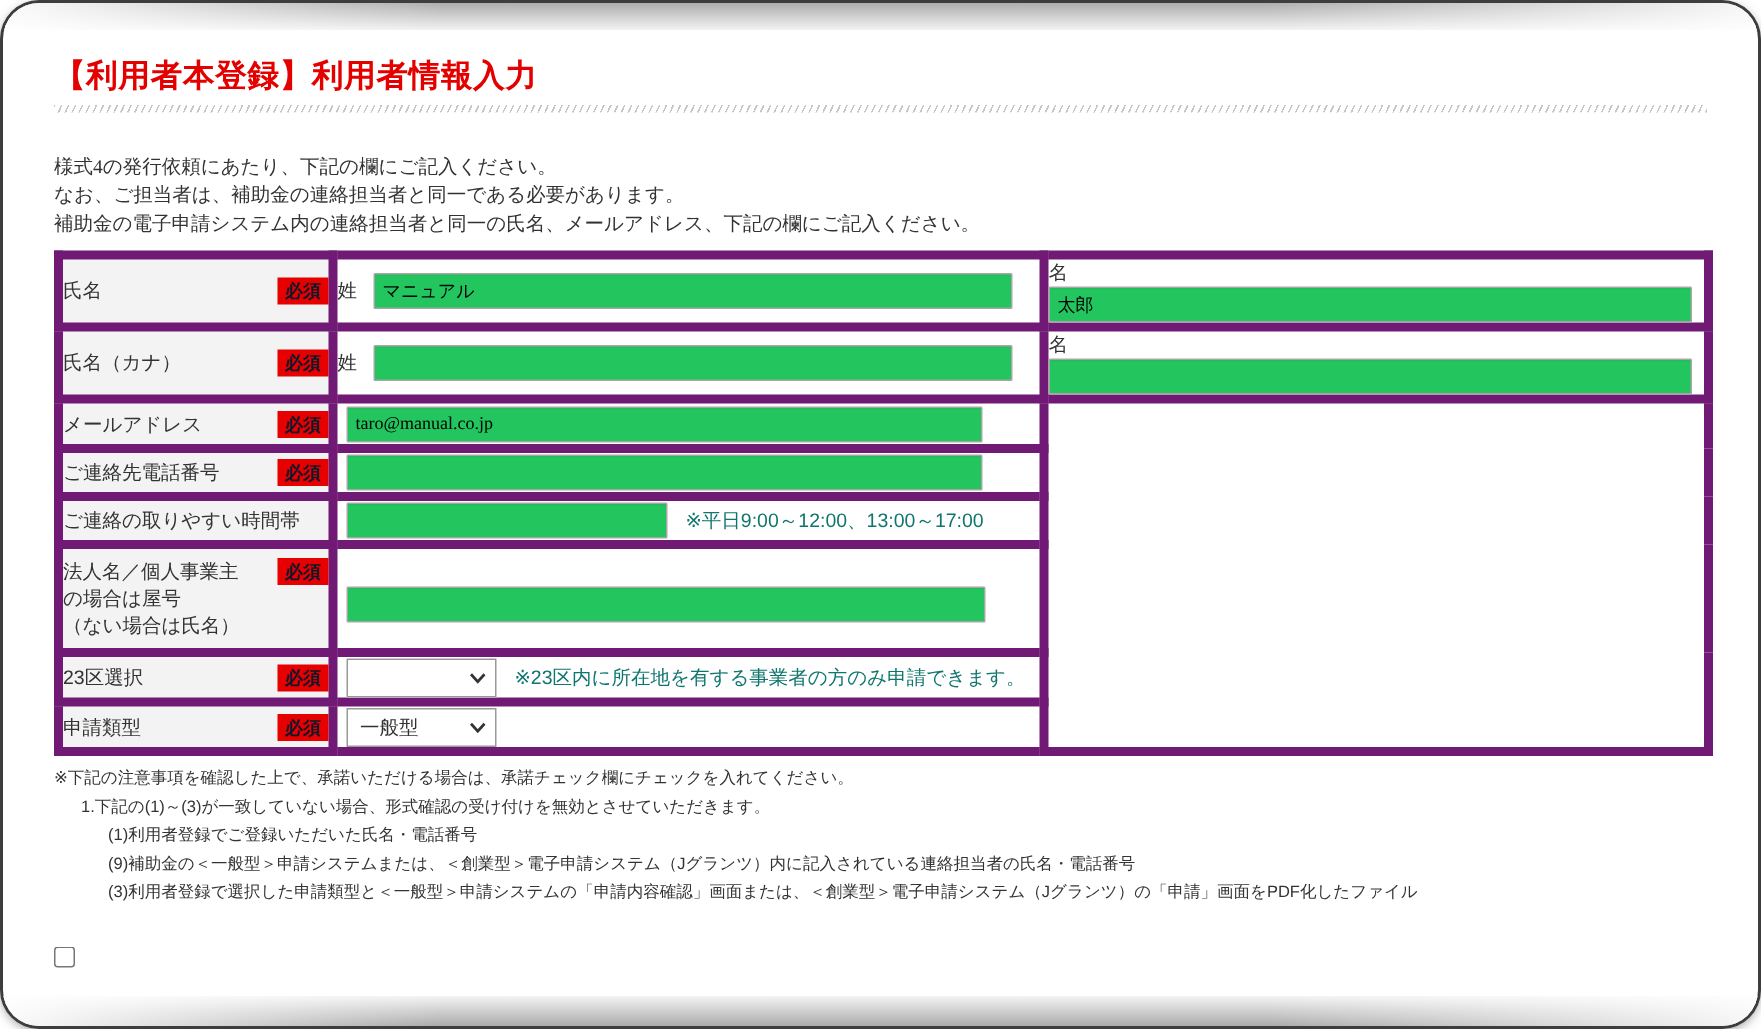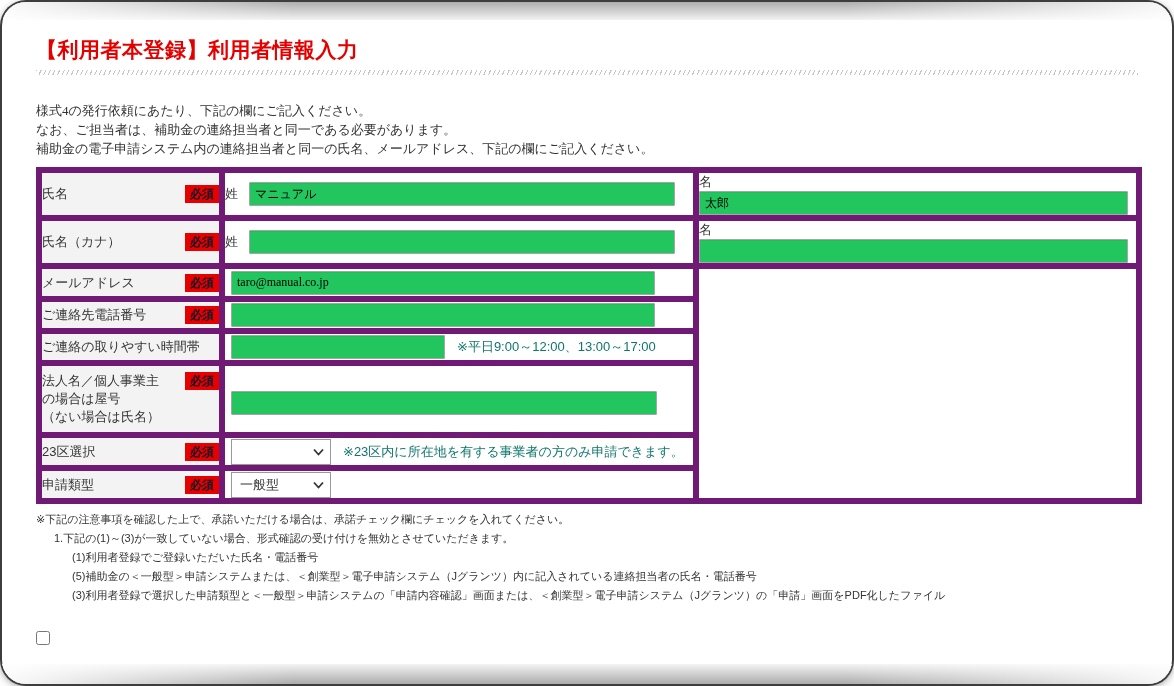--- a/index.html
+++ b/index.html
@@ -214,21 +214,21 @@
           </span>
         </td>
       </tr>
     </tbody>
       </table>
 
     <div class="notes">
       <div>※下記の注意事項を確認した上で、承諾いただける場合は、承諾チェック欄にチェックを入れてください。</div>
       <div class="ind-1">1.下記の(1)～(3)が一致していない場合、形式確認の受け付けを無効とさせていただきます。</div>
       <div class="ind-2">(1)利用者登録でご登録いただいた氏名・電話番号</div>
-      <div class="ind-2">(5)補助金の＜一般型＞申請システムまたは、＜創業型＞電子申請システム（Jグランツ）内に記入されている連絡担当者の氏名・電話番号</div>
+      <div class="ind-2">(9)補助金の＜一般型＞申請システムまたは、＜創業型＞電子申請システム（Jグランツ）内に記入されている連絡担当者の氏名・電話番号</div>
       <div class="ind-2">(3)利用者登録で選択した申請類型と＜一般型＞申請システムの「申請内容確認」画面または、＜創業型＞電子申請システム（Jグランツ）の「申請」画面をPDF化したファイル</div>
     </div>
 
     <div class="agree">
       <input type="checkbox" style="">
     </div>
 
     <div class="confirm-btn">確認</div>
   </div>
 

